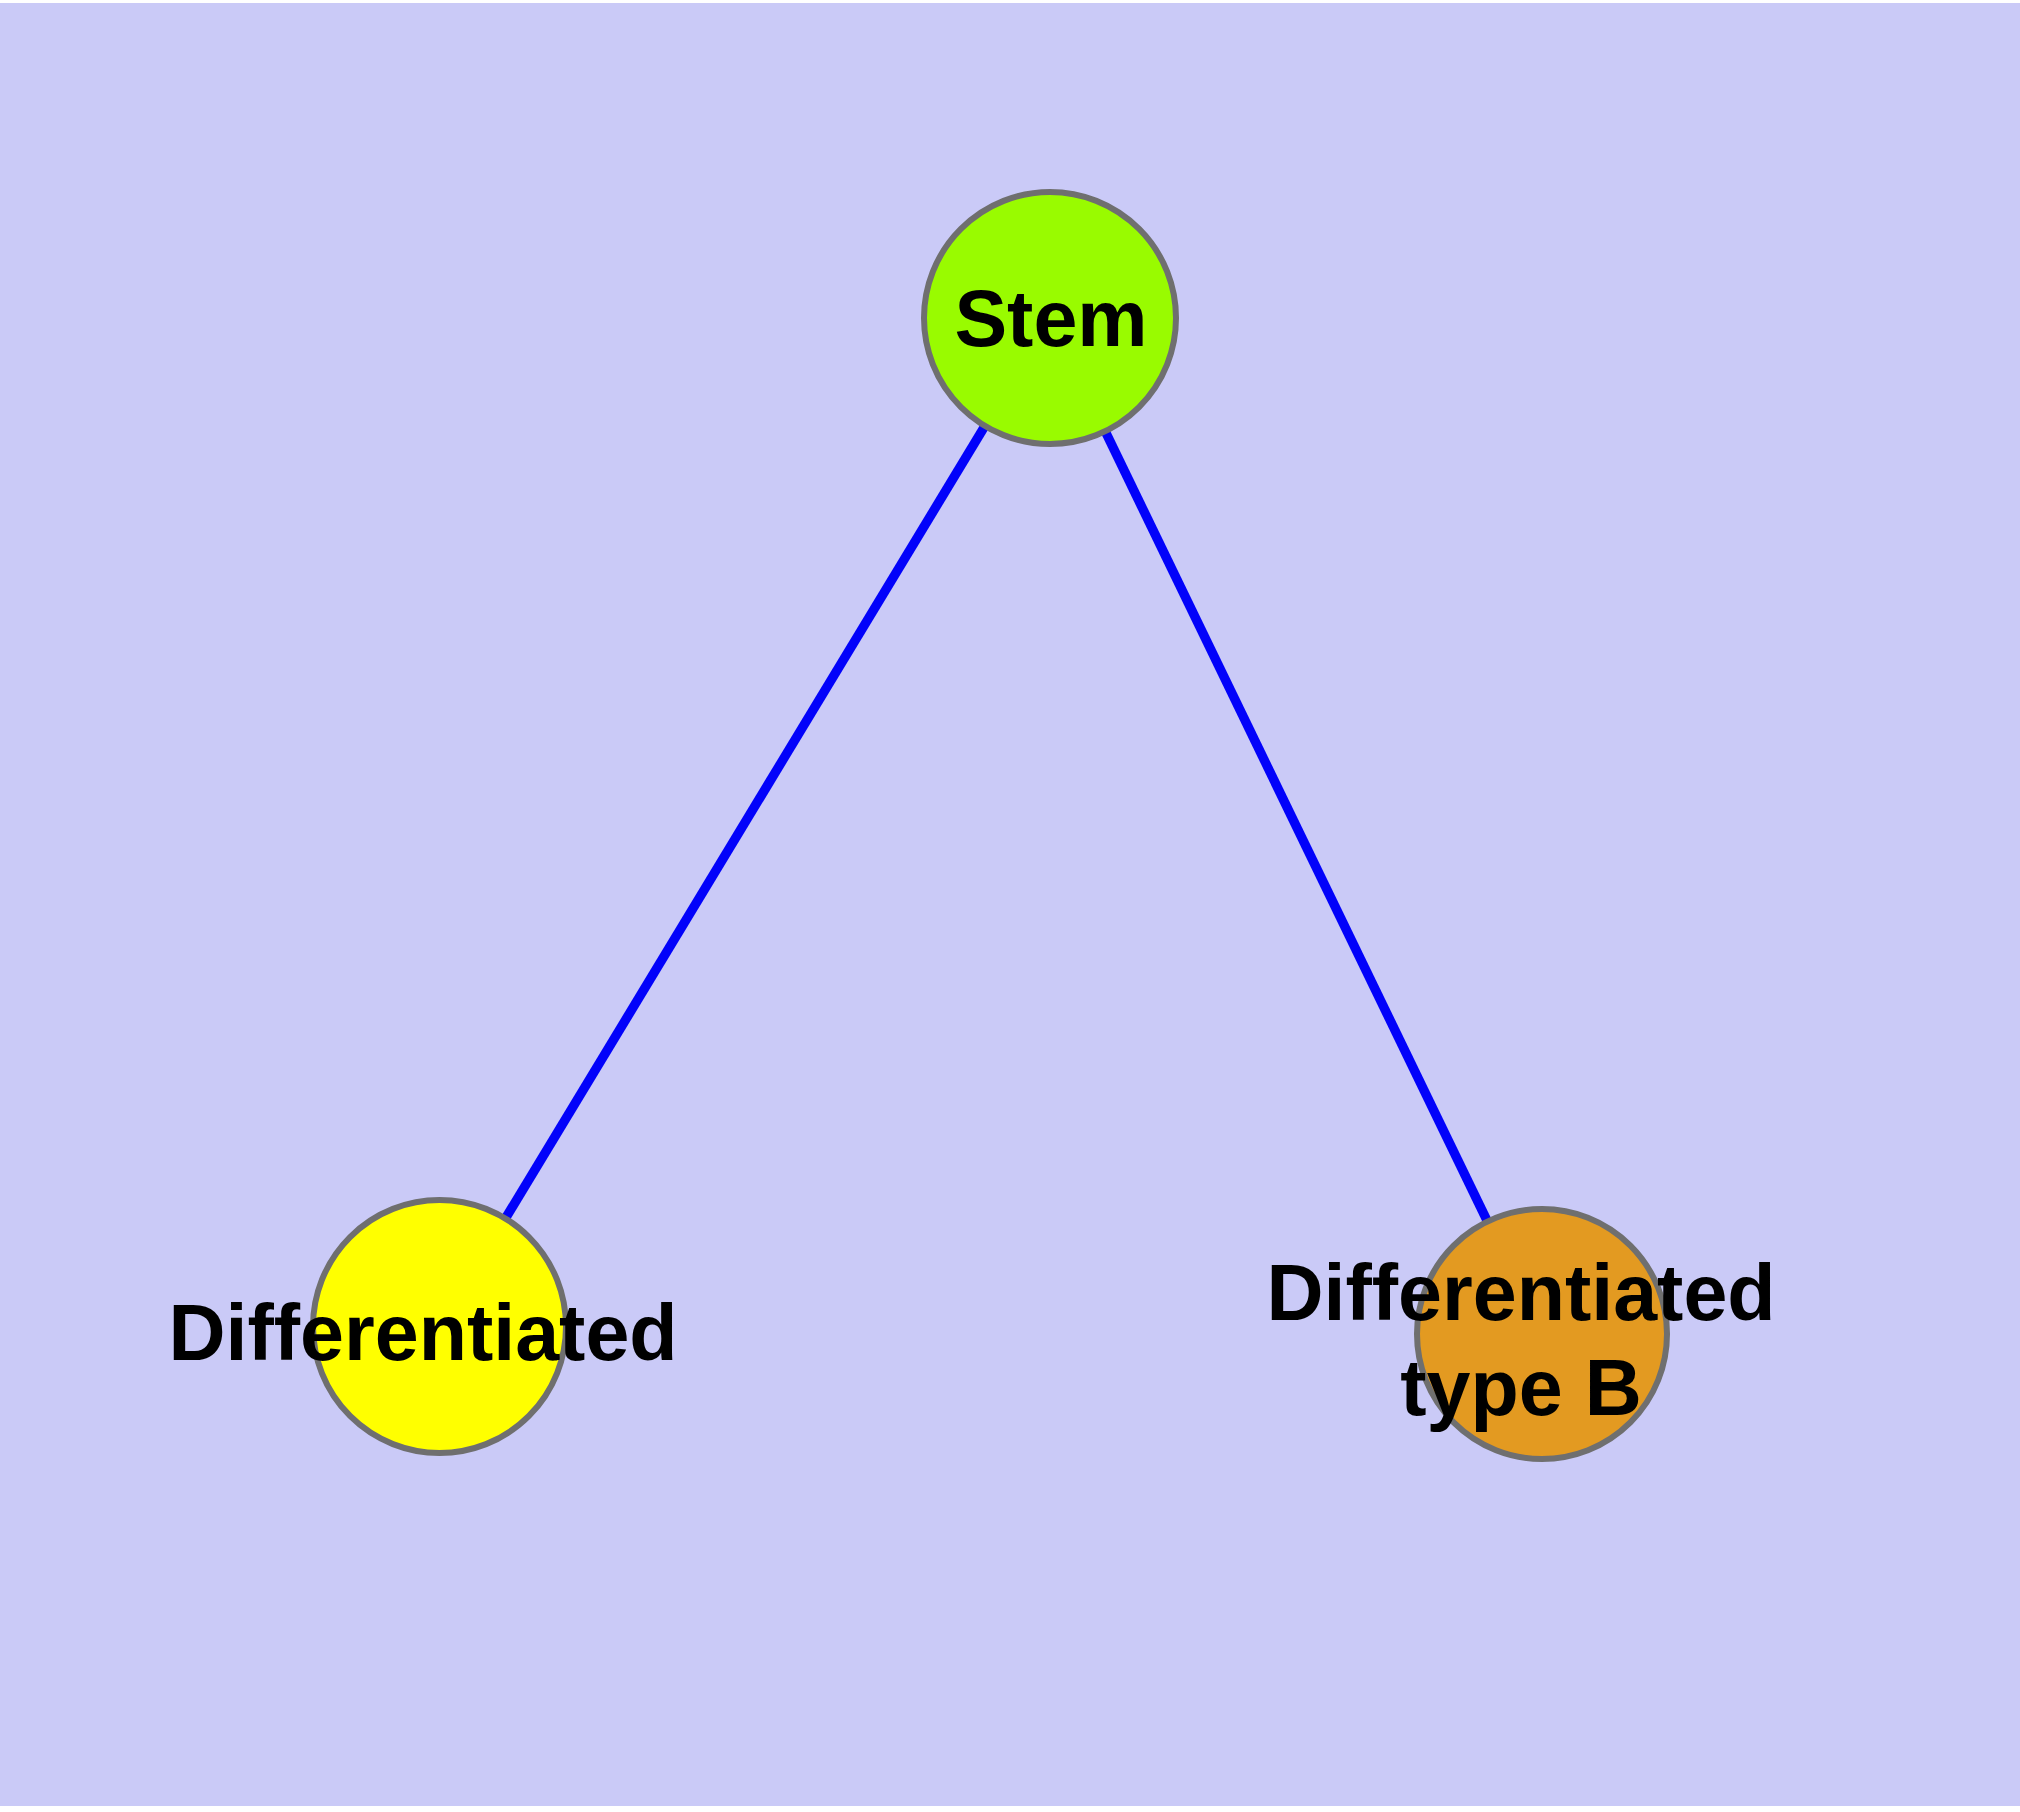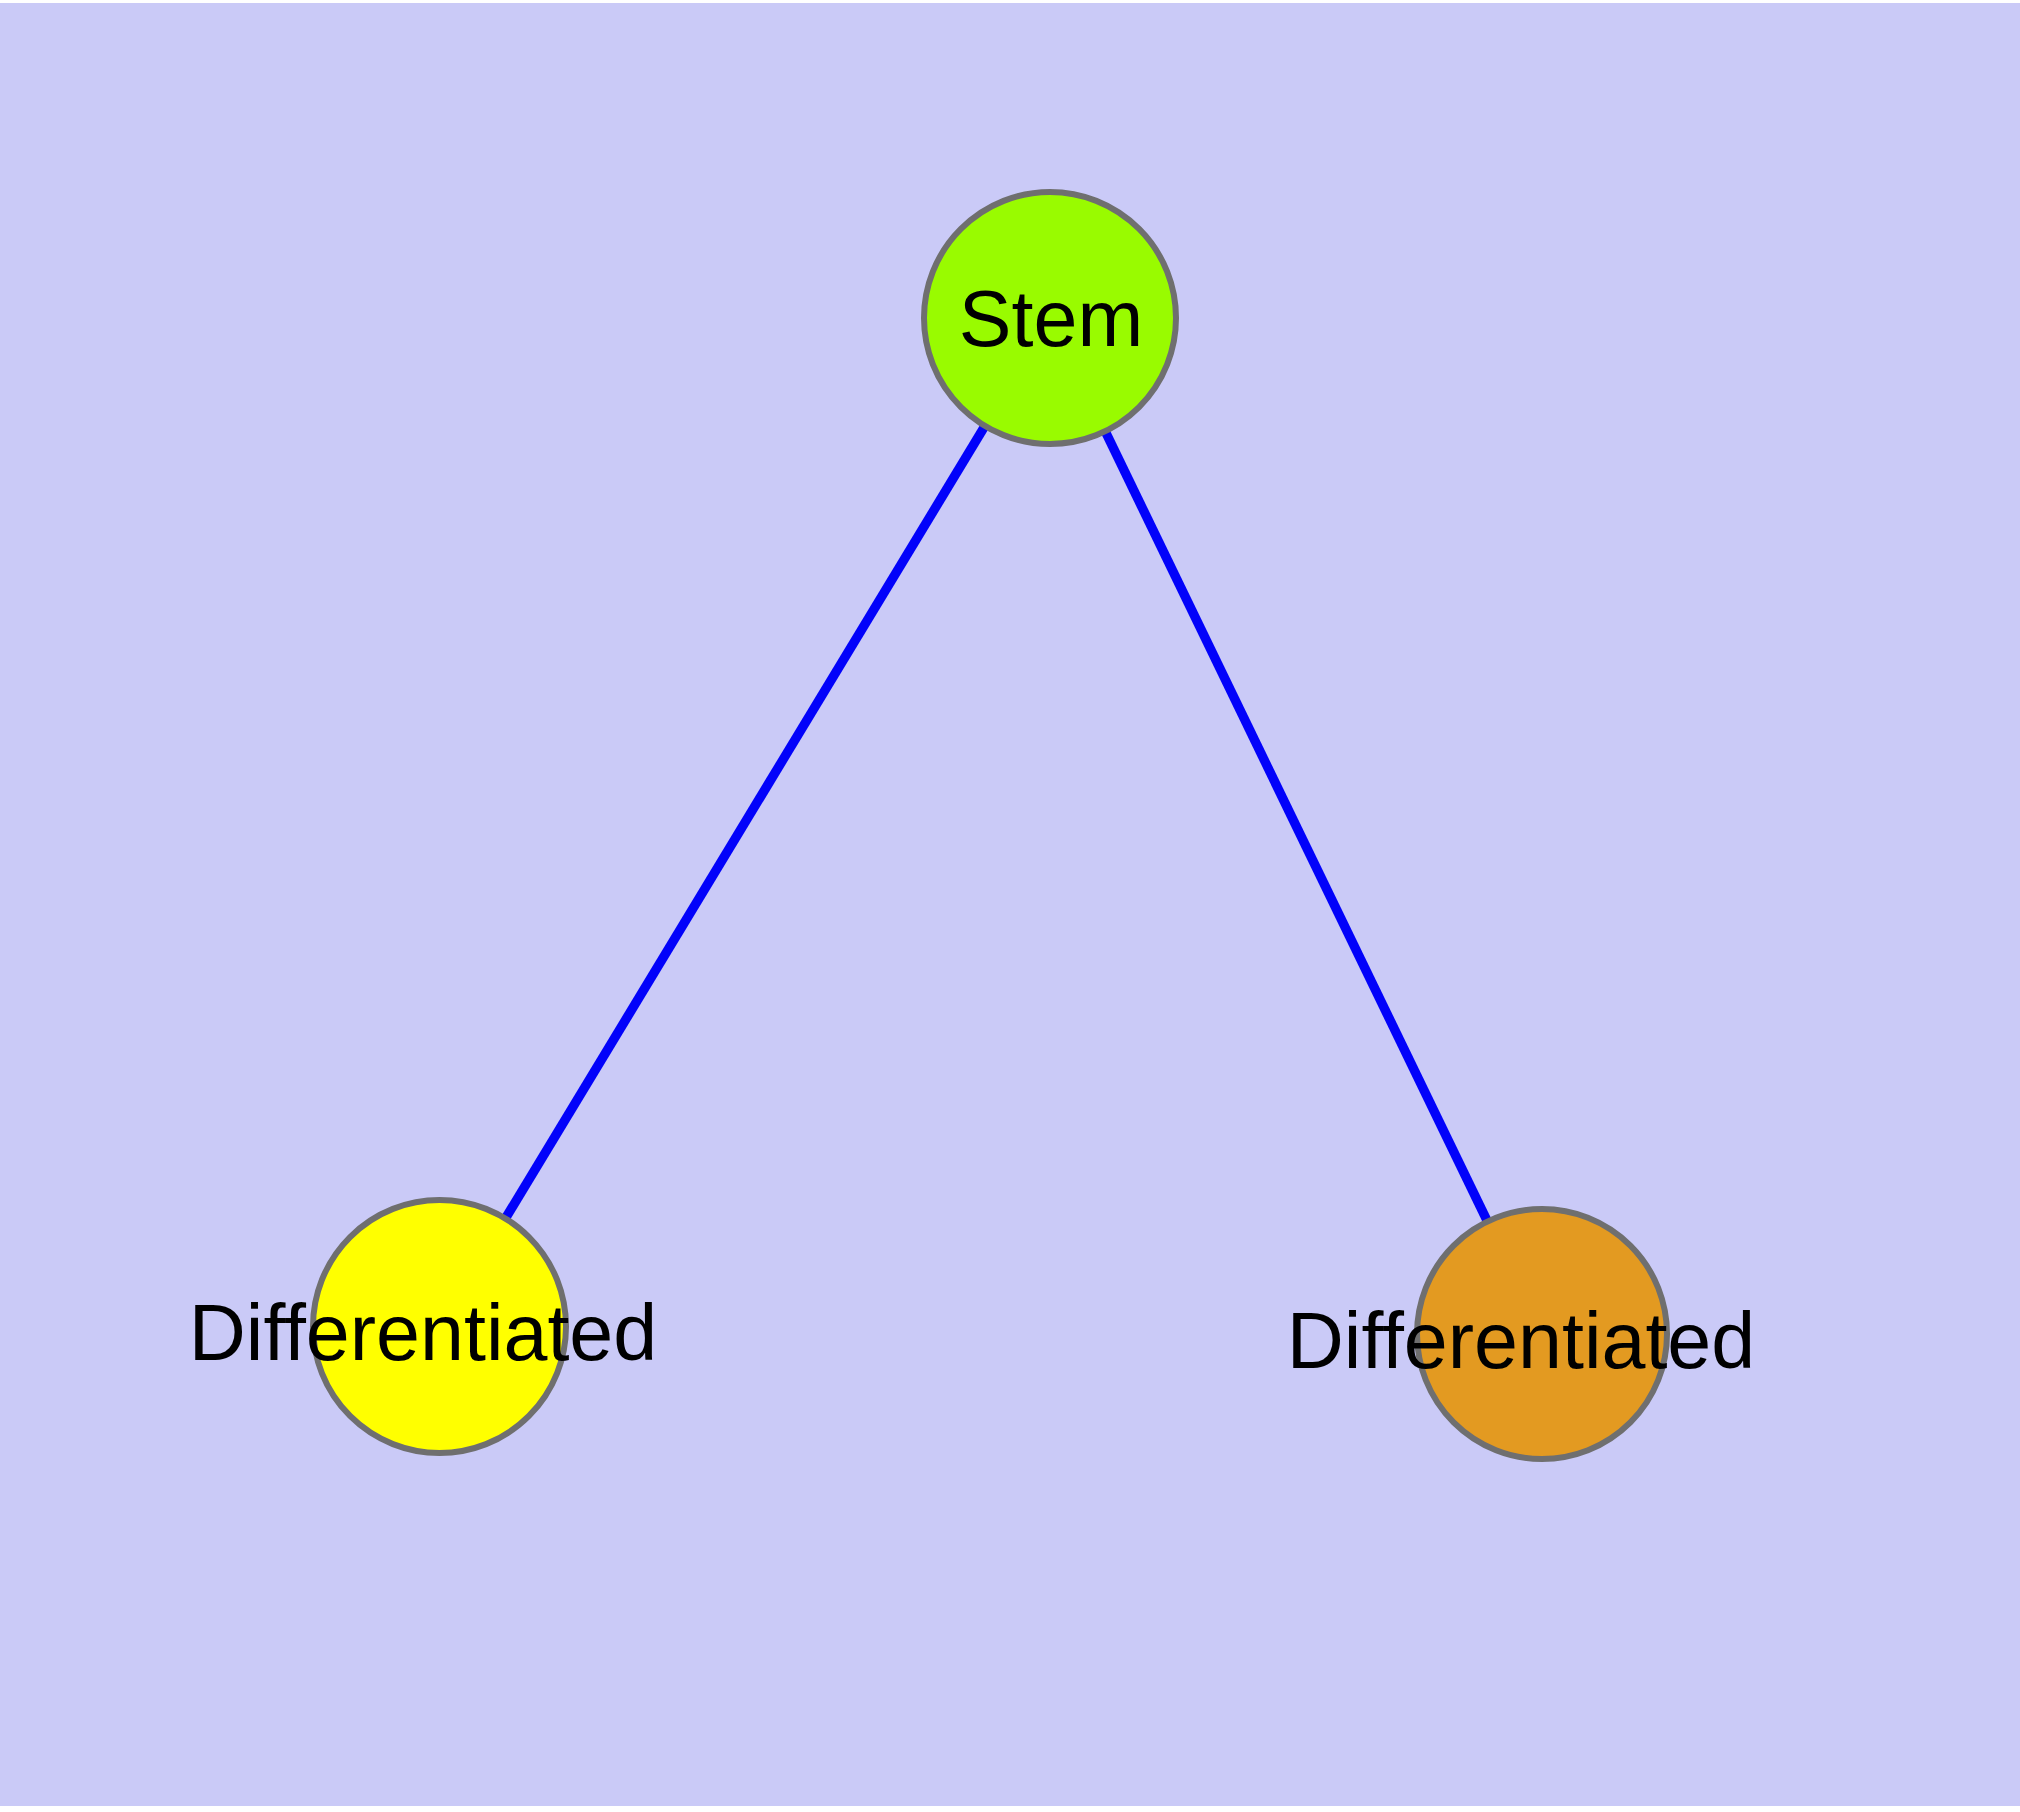--- a/index.html
+++ b/index.html
@@ -42,21 +42,21 @@
     border: 6px solid #6F6F6F;
     box-sizing: border-box;
   }
   .node-stem { left: 921px; top: 189px; width: 258px; height: 258px; }
   .node-a    { left: 310px;  top: 1197px; width: 259px; height: 259px; }
   .node-b    { left: 1414px; top: 1206px; width: 256px; height: 256px; }
   .node-label {
     position: absolute;
     transform: translate(-50%, -50%);
     text-align: center;
-    font-weight: normal;
+    font-weight: bold;
     font-size: 79px;
     line-height: 95px;
     color: #000000;
     white-space: nowrap;
     letter-spacing: 0px;
   }
   .label-stem { left: 1051px; top: 318px; }
   .label-a    { left: 423px;  top: 1332px; }
   .label-b    { left: 1521px; top: 1340px; }
   .label-line { display: block; }
@@ -82,16 +82,17 @@
   <div class="node-label label-stem">
     <span class="label-line">Stem</span>
   </div>
 
   <div class="node-label label-a">
     <span class="label-line">Differentiated</span>
   </div>
 
   <div class="node-label label-b">
     <span class="label-line">Differentiated</span>
+    <span class="label-line">type B</span>
   </div>
 
 </div>
 
 
 </body></html>

